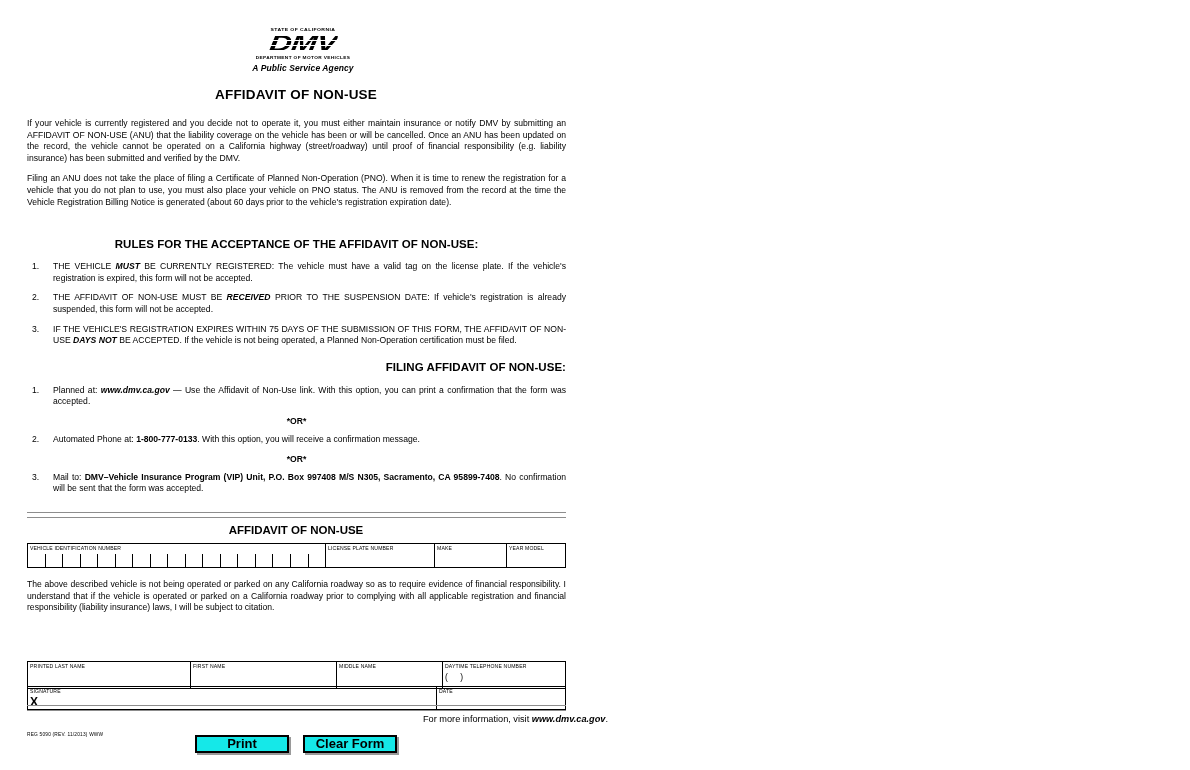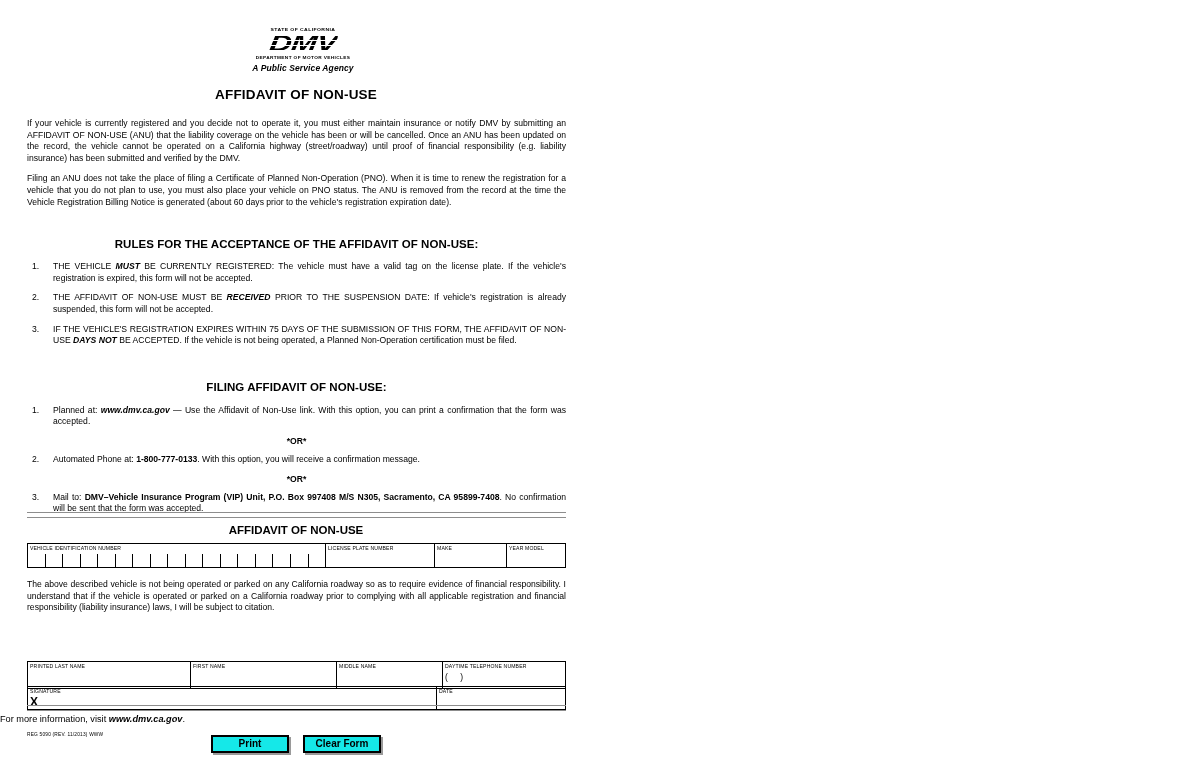--- a/index.html
+++ b/index.html
@@ -120,21 +120,21 @@
     width: 539px;
   }
   p.para {
     font-size: 8.6px;
     line-height: 11.6px;
     text-align: justify;
     margin: 0 0 9px 0;
   }
   .head-read { margin-bottom: 13px; }
   .head-rules { margin: 30px 0 11px 0; }
-  .head-filing { margin: 34px 0 12px 0; }
+  .head-filing { margin: 14px 0 12px 0; text-align: right; }
 
   ol.rules, ol.filing {
     margin: 0;
     padding: 0;
     list-style: none;
   }
   ol.rules li, ol.filing li {
     position: relative;
     padding-left: 26px;
     font-size: 8.6px;
@@ -240,49 +240,49 @@
   }
   .certify {
     margin-top: 11px !important;
     font-weight: bold;
     font-style: italic;
   }
 
   
   .more-info {
     position: absolute;
-    left: 0;
+    left: 16px;
     top: 714px;
     width: 592px;
-    text-align: left;
+    text-align: right;
     font-size: 9.2px;
   }
   .reg-no {
     position: absolute;
     left: 27px;
     top: 732px;
     font-size: 4.8px;
     letter-spacing: 0.2px;
   }
   .btn-row {
     position: absolute;
     left: 0;
     top: 735px;
     width: 592px;
     display: flex;
     justify-content: center;
     gap: 14px;
   }
   .btn {
-    width: 78px;
+    width: 94px;
     height: 18px;
     background: #15e8e8;
     border: 2px solid #000;
     box-shadow: 2px 2px 0 #9a9a9a;
-    font-size: 10px;
+    font-size: 13px;
     font-weight: bold;
     font-family: "Liberation Sans", sans-serif;
     color: #000;
     cursor: pointer;
     padding: 0;
     line-height: 14px;
   }
 </style>
 </head>
 <body>

